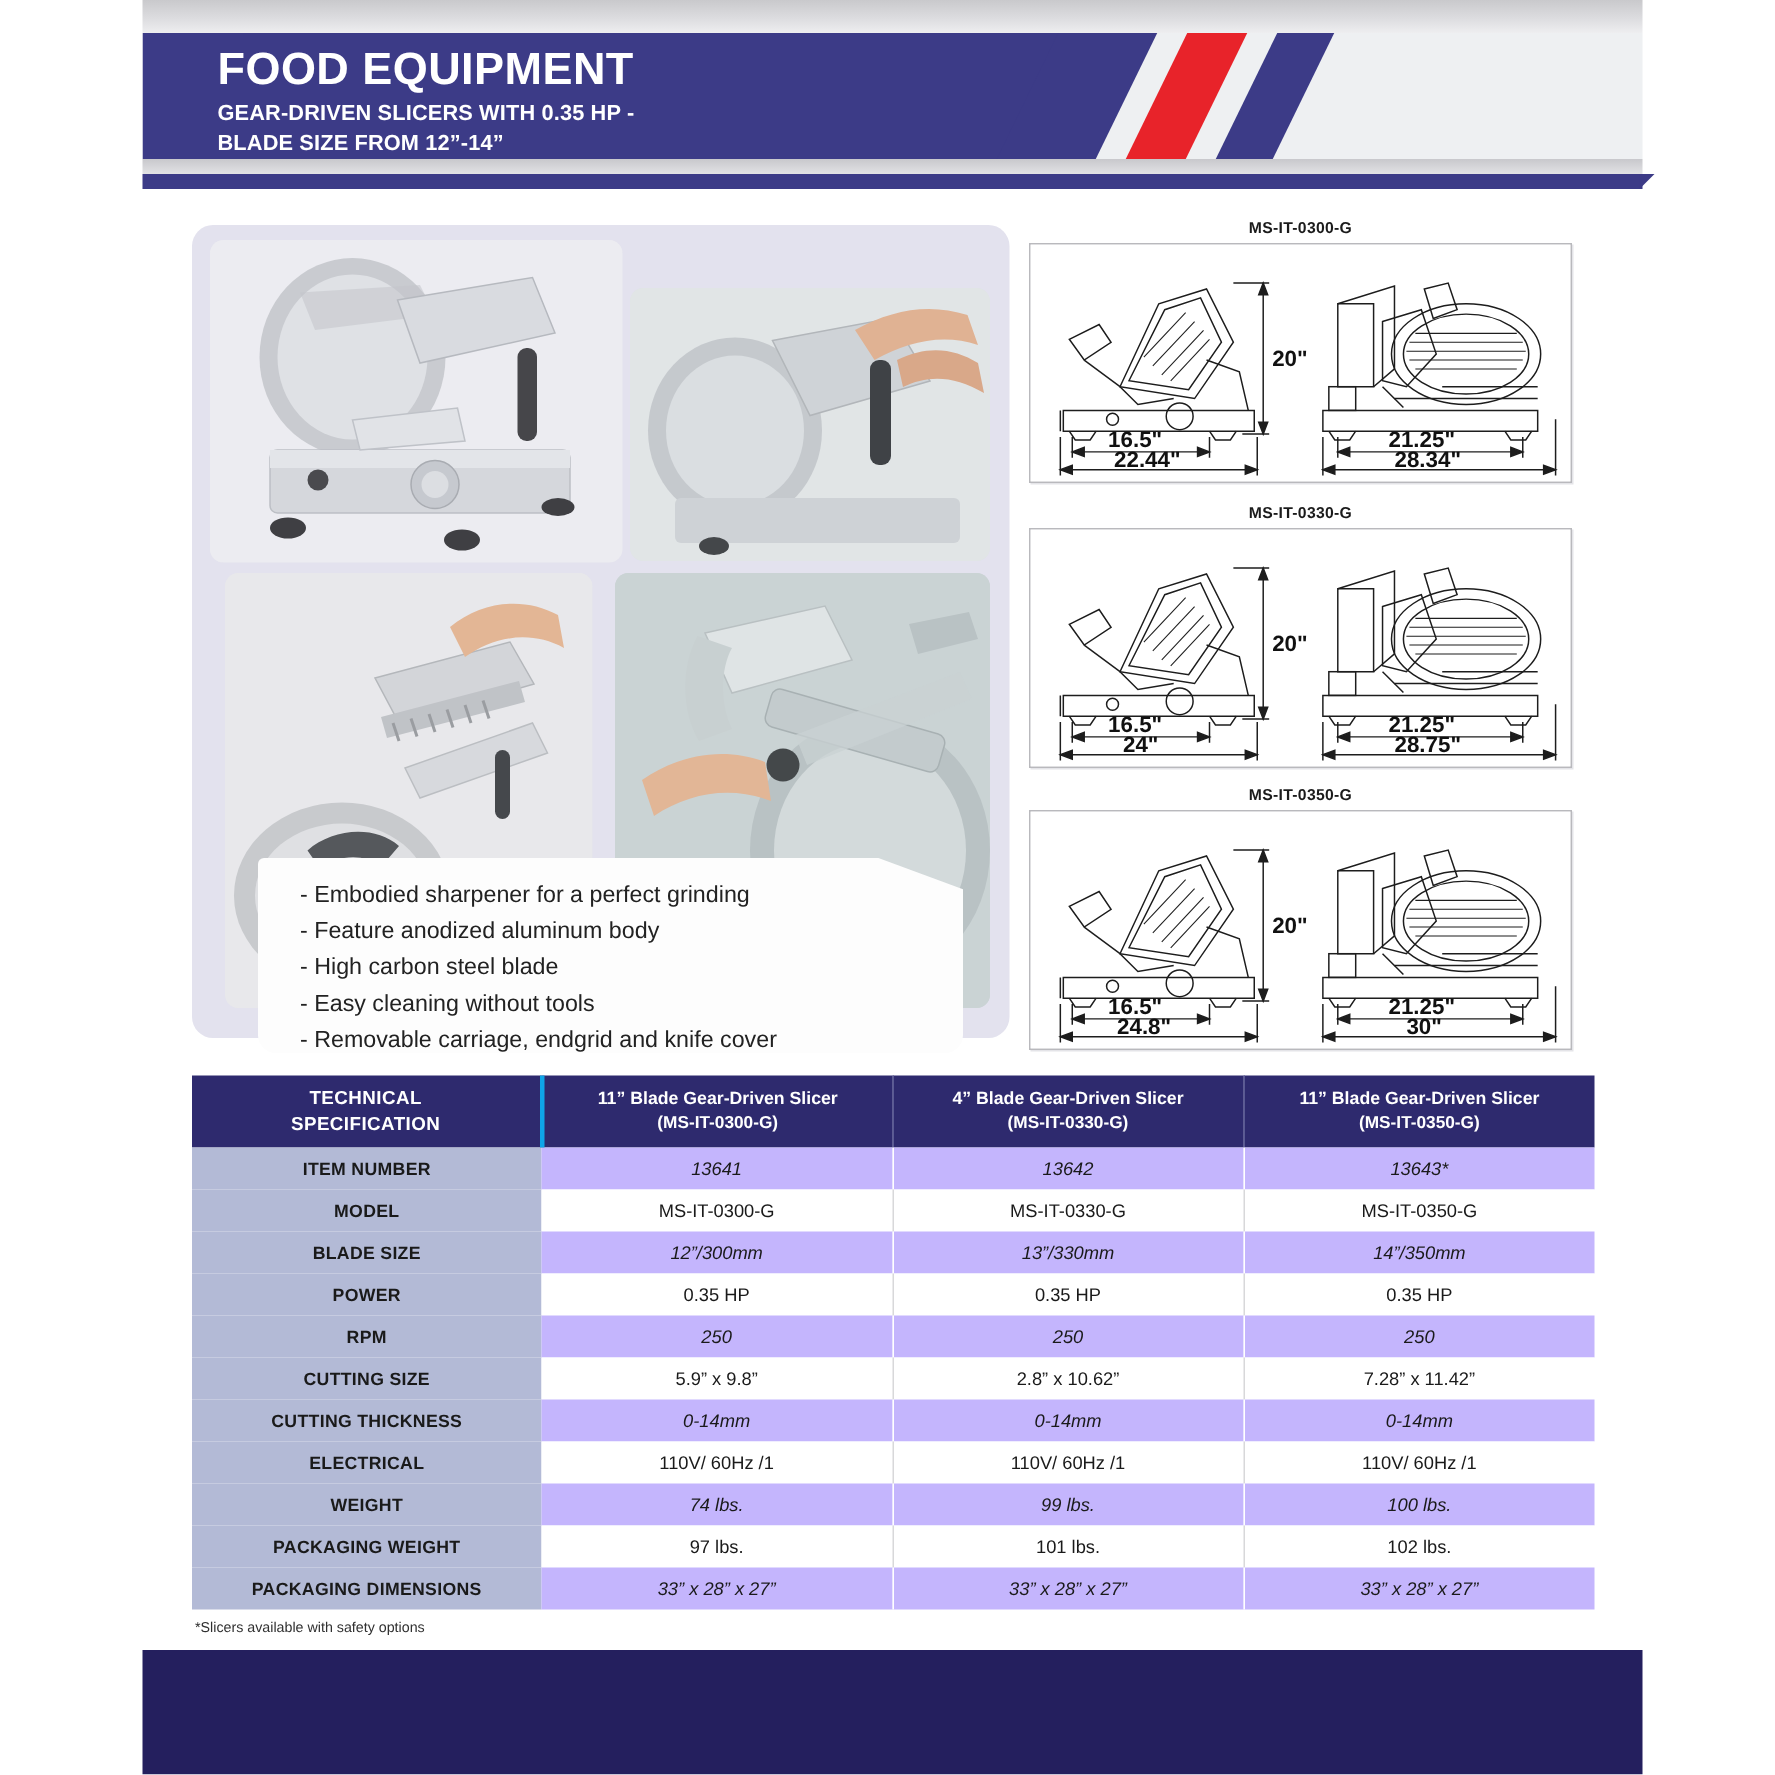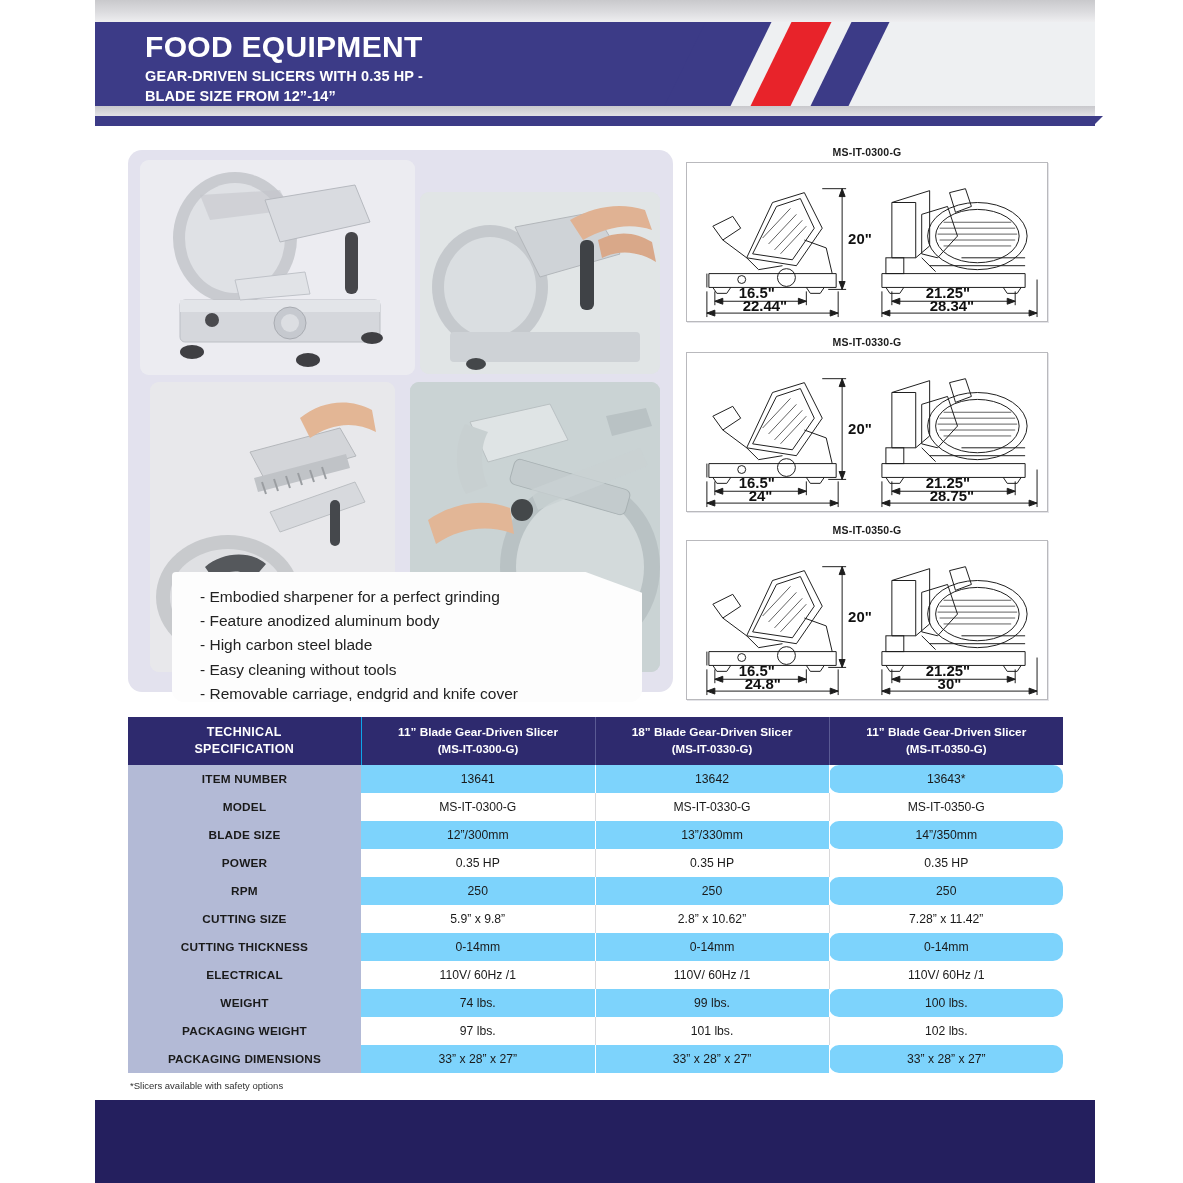--- a/index.html
+++ b/index.html
@@ -157,21 +157,21 @@
   .spec-table col.c-data  { width: 234px; }
 
   .spec-table th.th-label {
     background: #2e2a6e;
     color: #ffffff;
     font-size: 12.5px;
     font-weight: bold;
     line-height: 1.4;
     height: 48px;
     letter-spacing: 0.3px;
-    border-right: 1px solid #0ea5e9;
+    border-right: 3px solid #0ea5e9;
   }
   .spec-table th.th-data {
     background: #2e2a6e;
     color: #ffffff;
     font-size: 11.8px;
     font-weight: bold;
     line-height: 1.45;
     height: 48px;
     border-right: 1px solid #5a5a93;
   }
@@ -187,23 +187,23 @@
     height: 28px;
     letter-spacing: 0.2px;
   }
   .spec-table td.td-val {
     text-align: center;
     font-size: 12.2px;
     color: #1a1a1a;
     height: 28px;
     border-right: 1px solid #ffffff;
   }
-  .spec-table tr.odd td.td-val  { background: #7dd3fc; }
+  .spec-table tr.odd td.td-val  { background: #c4b5fd; font-style: italic; }
   .spec-table tr.even td.td-val { background: #ffffff; border-right-color:#d8d8da; }
-  .spec-table td.td-val:last-child { border-right: none; border-radius: 10px; }
+  .spec-table td.td-val:last-child { border-right: none; }
 
   .footnote {
     position: absolute;
     left: 130px; top: 1080px;
     font-size: 9.5px;
     color: #303030;
   }
 
   
   .bottom-bar {
@@ -584,21 +584,21 @@
       <tr>
         <th class="th-label">
           <div>TECHNICAL</div>
           <div>SPECIFICATION</div>
         </th>
         <th class="th-data">
           <div>11” Blade Gear-Driven Slicer</div>
           <div class="sub">(MS-IT-0300-G)</div>
         </th>
         <th class="th-data">
-          <div>18” Blade Gear-Driven Slicer</div>
+          <div>4” Blade Gear-Driven Slicer</div>
           <div class="sub">(MS-IT-0330-G)</div>
         </th>
         <th class="th-data">
           <div>11” Blade Gear-Driven Slicer</div>
           <div class="sub">(MS-IT-0350-G)</div>
         </th>
       </tr>
     </thead>
     <tbody>
       <tr class="odd">

